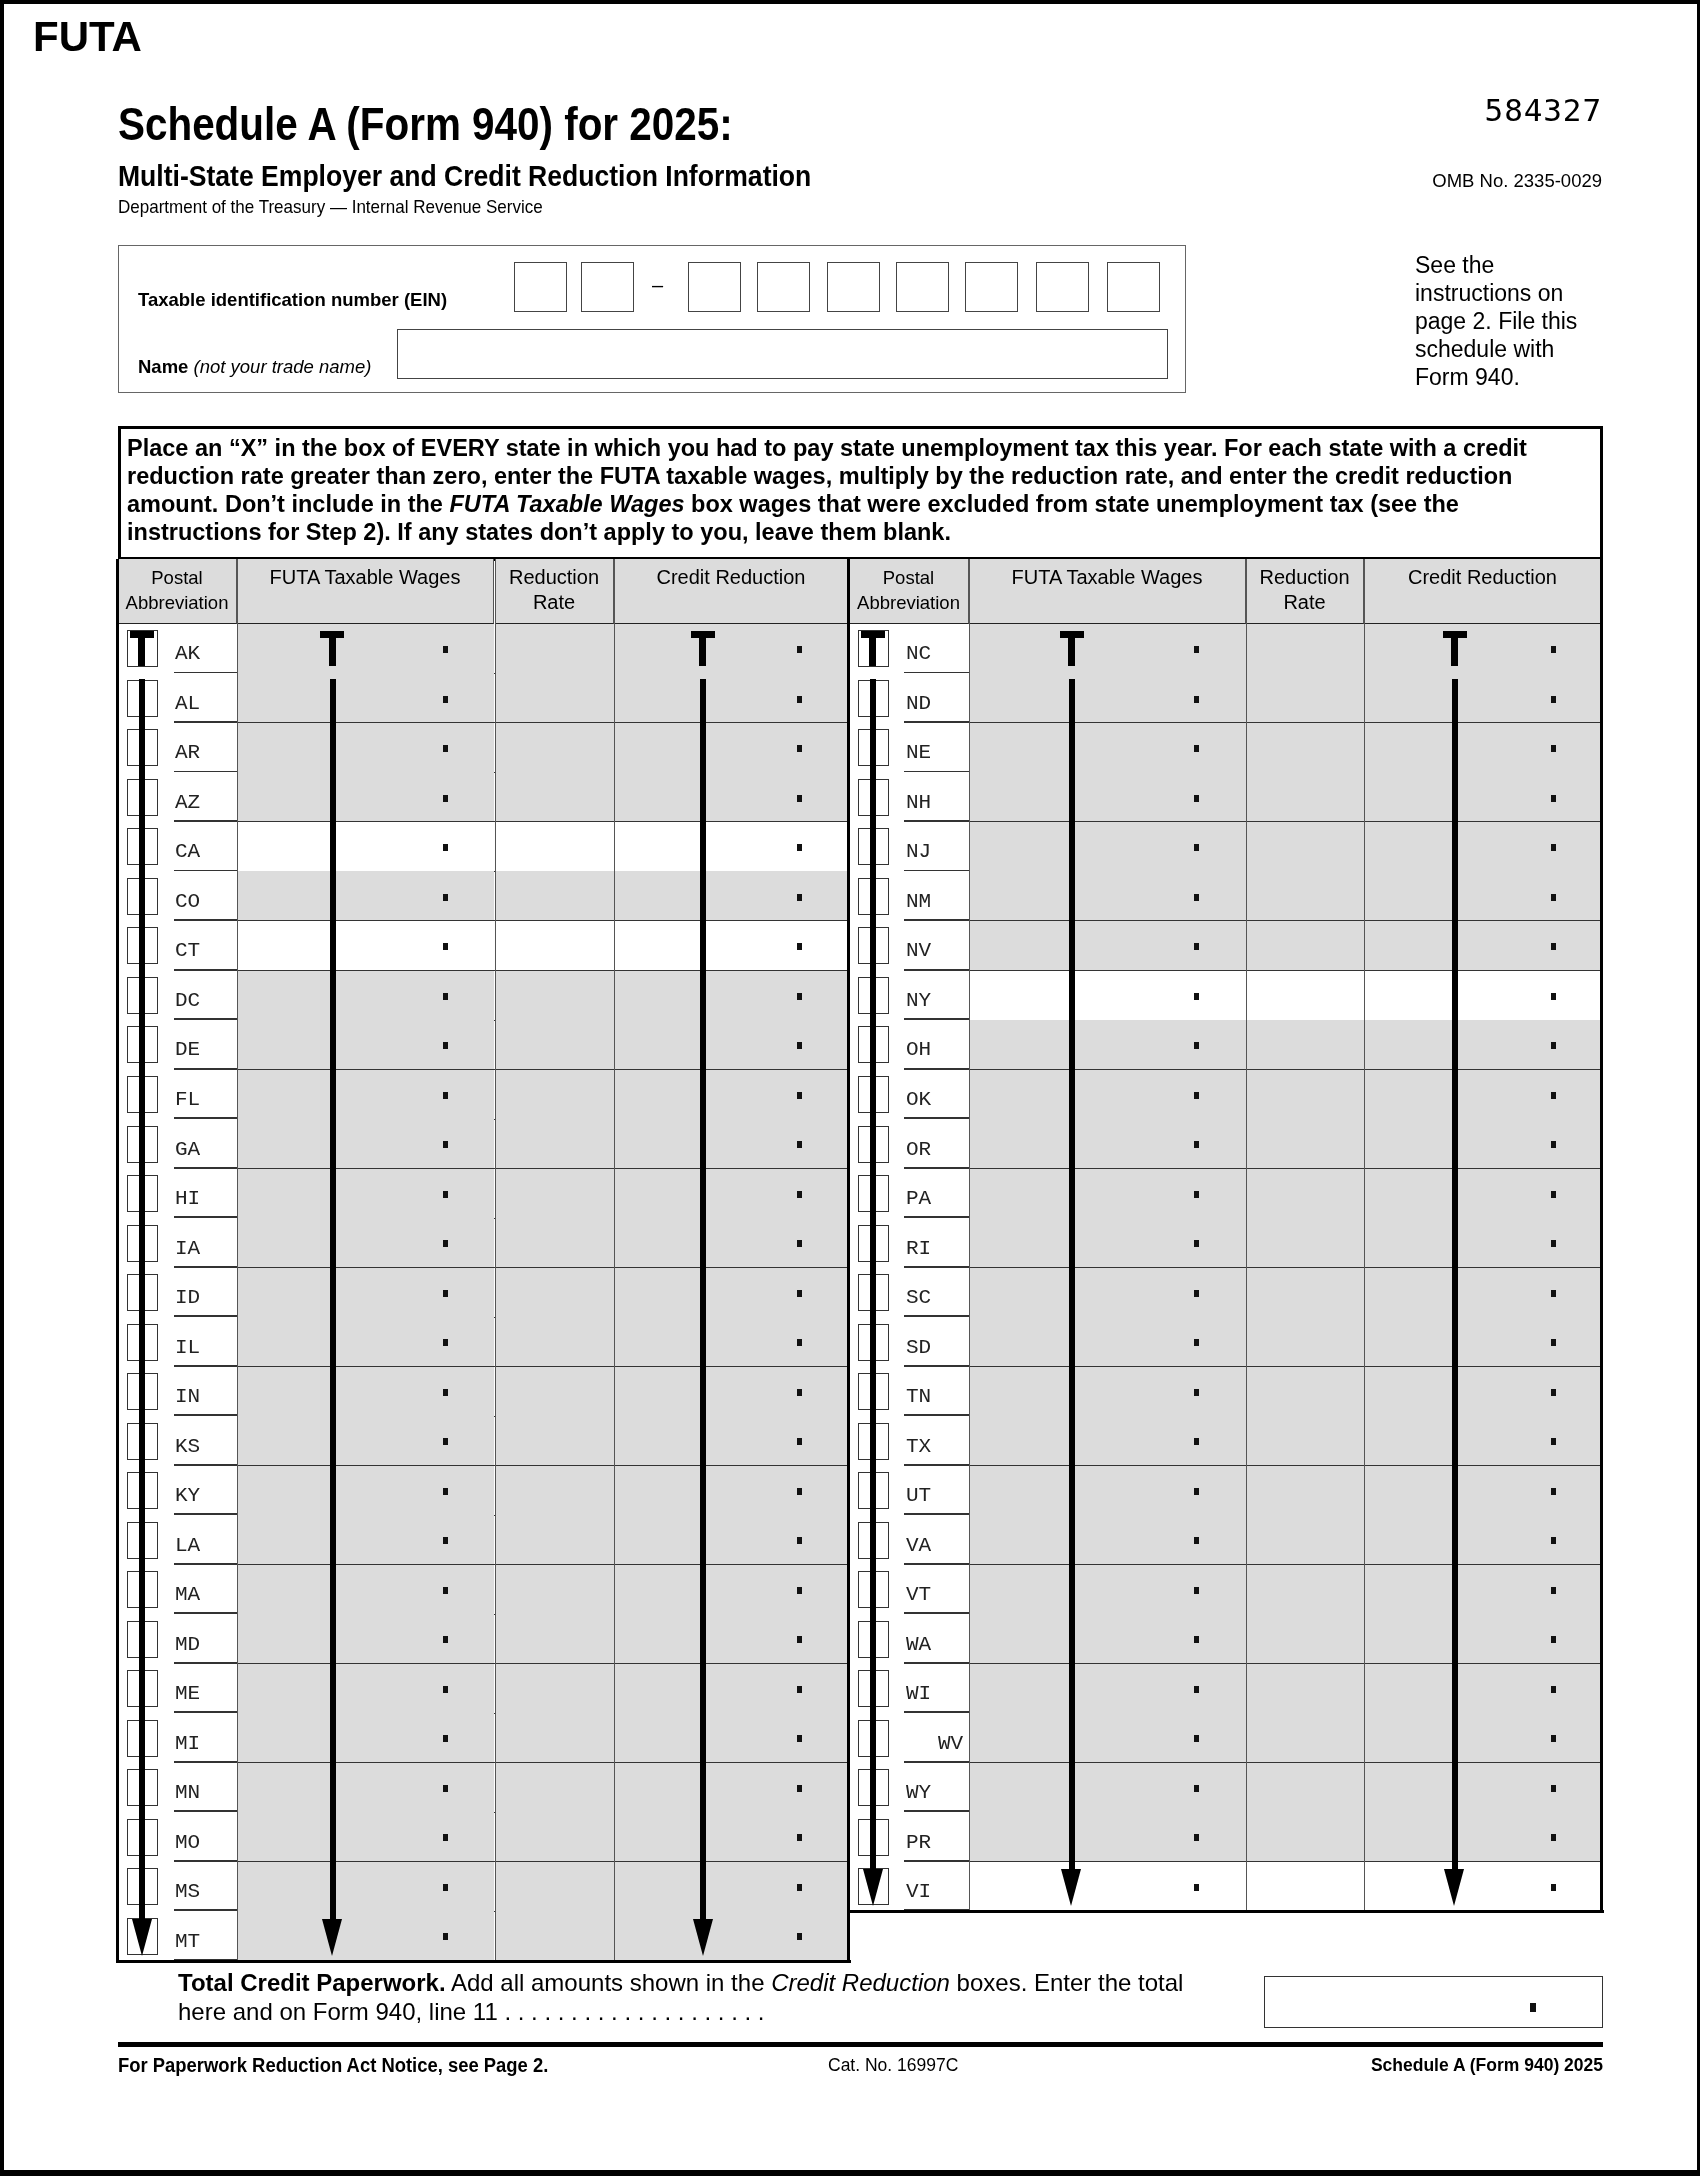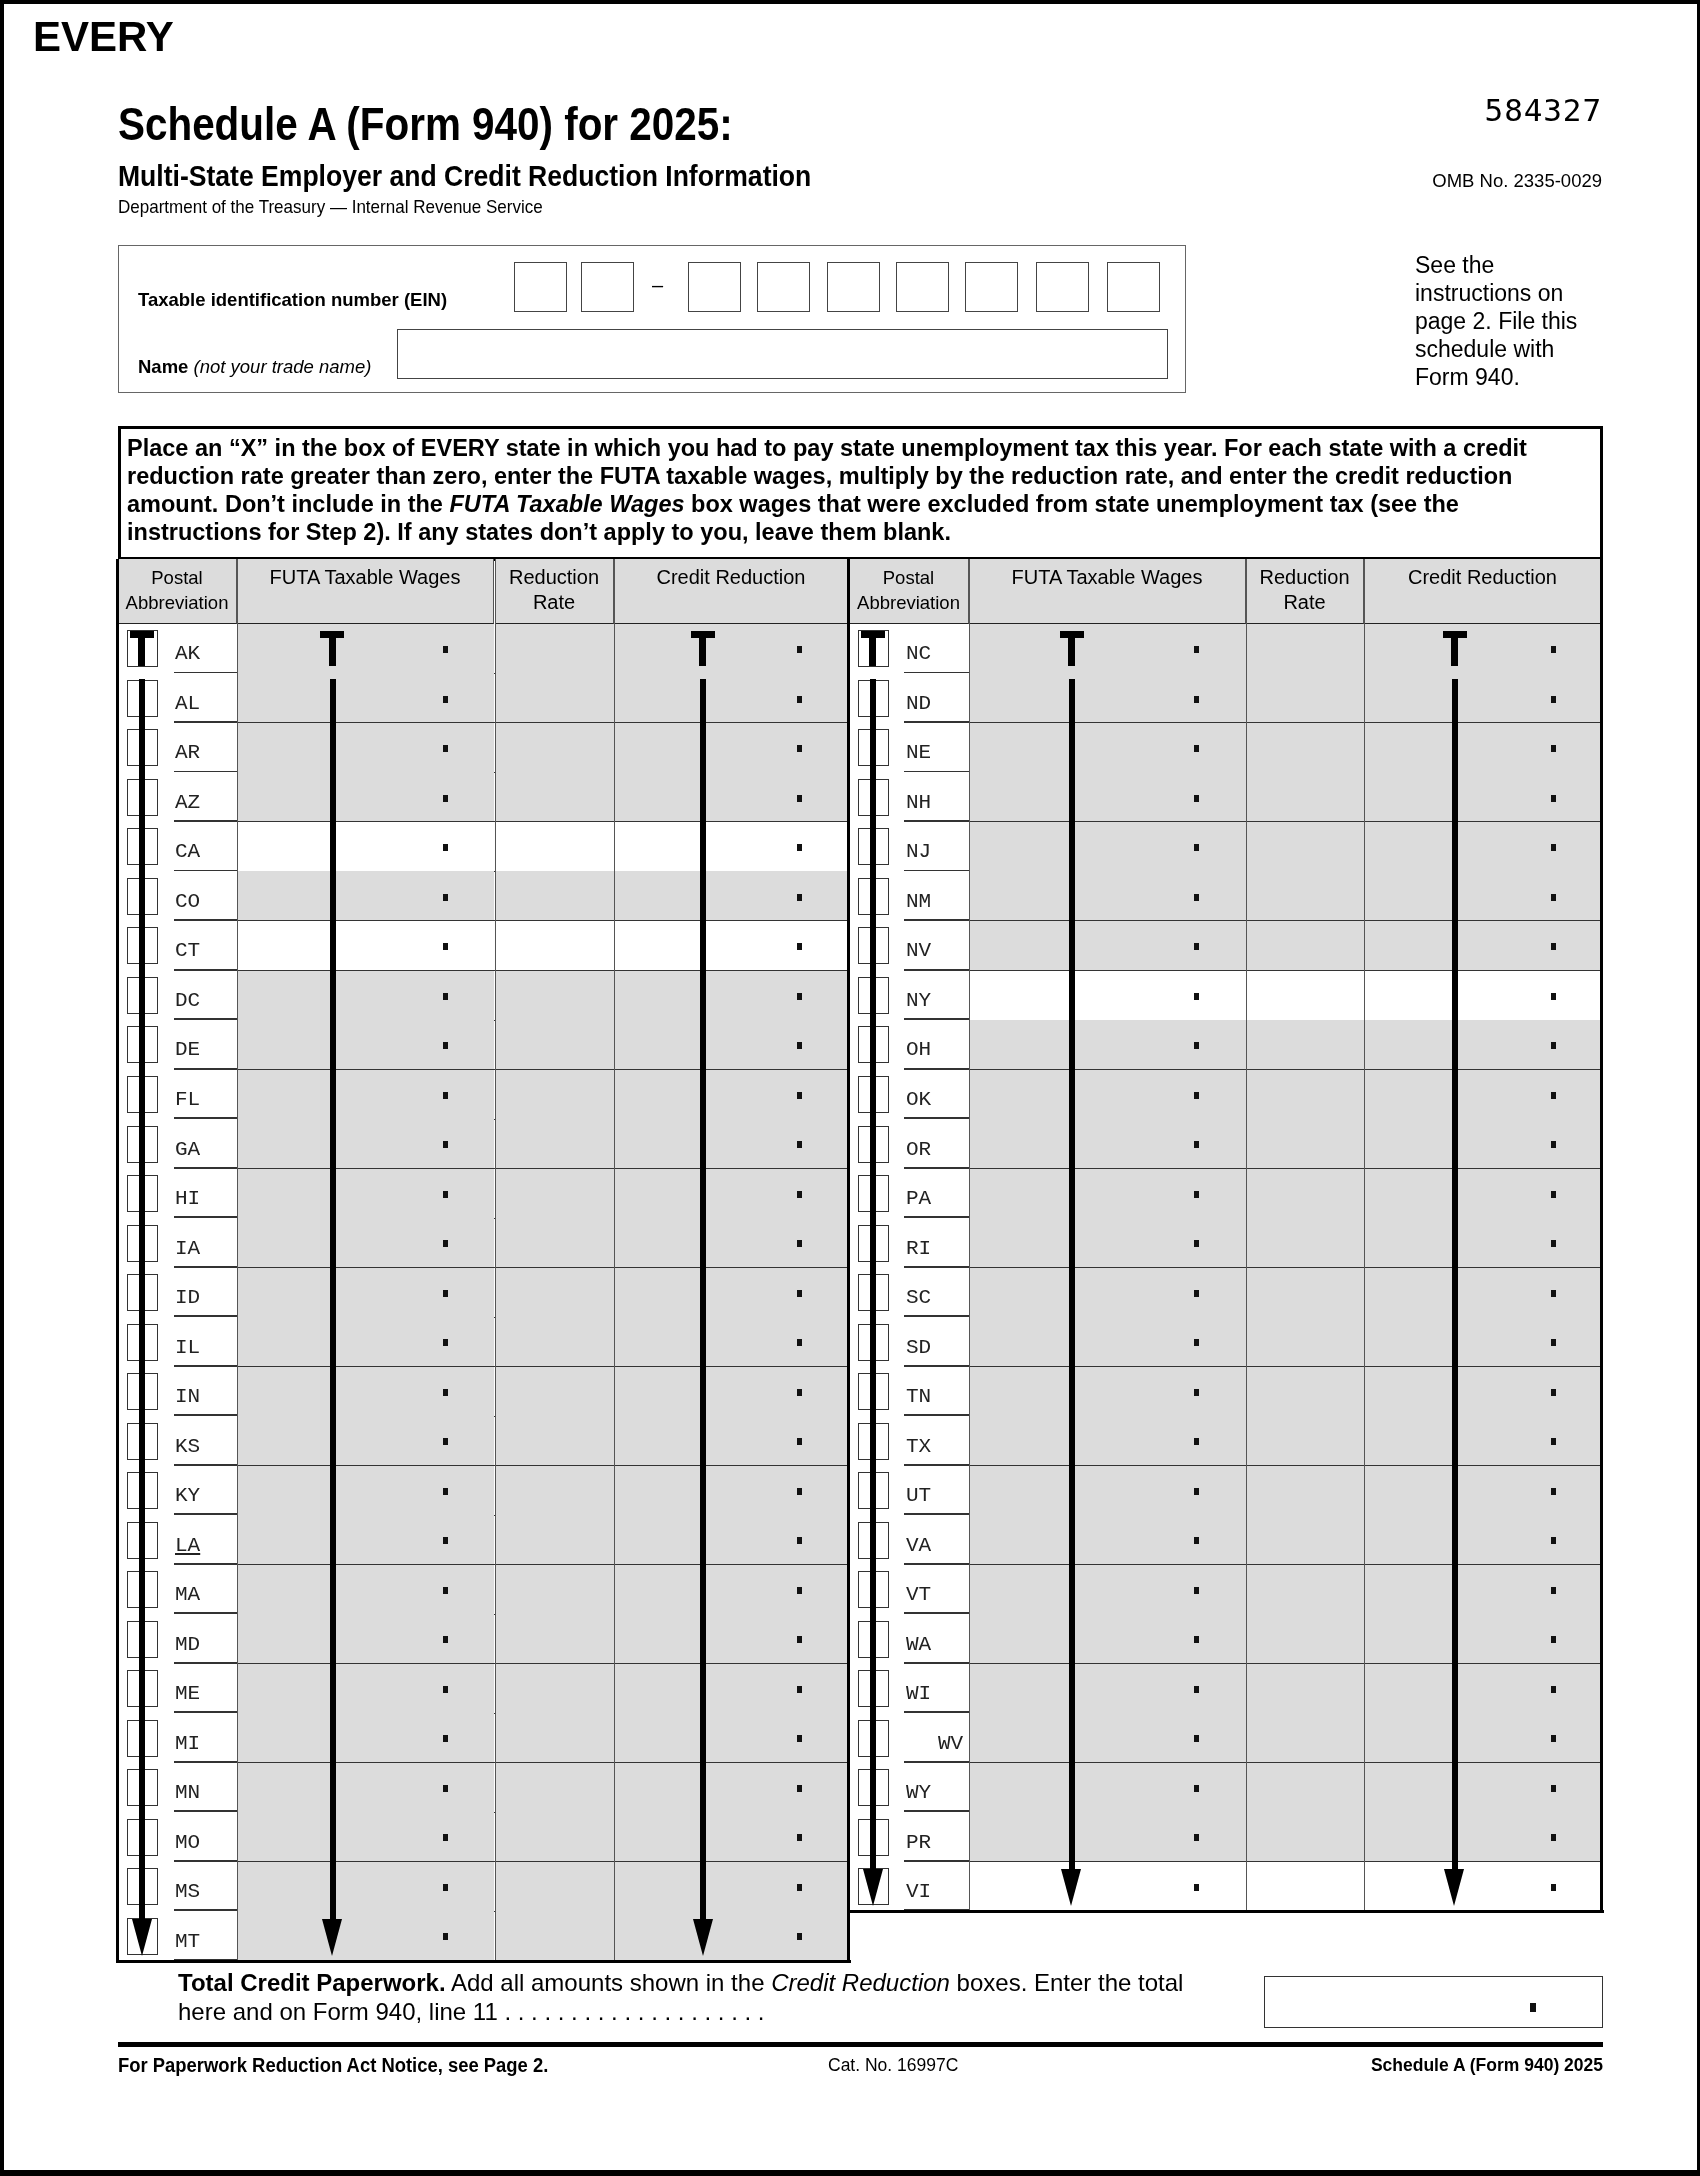--- a/index.html
+++ b/index.html
@@ -60,21 +60,21 @@
   .footer-rule { left: 118px; top: 2042px; width: 1485px; height: 4.6px; background: #000; }
   .foot-left { left: 118px; top: 2054px; font-size: 19.4px; font-weight: bold; transform: scaleX(0.95); transform-origin: left top; white-space: nowrap; }
   .foot-mid { left: 828px; top: 2055px; font-size: 17.5px; }
   .foot-right { right: 98px; top: 2055px; font-size: 17.5px; font-weight: bold; }
 </style>
 </head>
 <body>
 
 <div class="page-border"></div>
 
-<div class="abs draft">EVERY</div>
+<div class="abs draft">FUTA</div>
 <div class="abs title">Schedule A (Form 940) for 2025:</div>
 <div class="abs subtitle">Multi-State Employer and Credit Reduction Information</div>
 <div class="abs dept">Department of the Treasury — Internal Revenue Service</div>
 <div class="abs formcode">584327</div>
 <div class="abs omb">OMB No. 2335-0029</div>
 <div class="abs seeinst">See the instructions on page 2. File this schedule with Form 940.</div>
 
 <div class="abs ein-box"></div>
 <div class="abs ein-label">Taxable identification number (EIN)</div>
 <div id="ein-digits">
@@ -280,21 +280,21 @@
     <div class="abs abbr" style="left: 175px; top: 1484px;">KY</div>
     <div class="abs dot" style="left: 443px; top: 1488px;"></div>
     <div class="abs dot" style="left: 797px; top: 1488px;"></div>
     <div class="abs row-cell" style="left: 118px; top: 1515px; width: 731px; height: 50px; background: transparent;"></div>
     <div class="abs " style="left: 118px; top: 1515px; width: 119px; height: 50px; background: rgb(255, 255, 255);"></div>
     <div class="abs " style="left: 174px; top: 1563px; width: 64px; height: 1.8px; background: rgb(51, 51, 51);"></div>
     <div class="abs " style="left: 237px; top: 1515px; width: 257px; height: 50px; background: rgb(220, 220, 220); box-sizing: border-box; border-bottom: 1.8px solid rgb(51, 51, 51);"></div>
     <div class="abs " style="left: 495px; top: 1515px; width: 119px; height: 50px; background: rgb(220, 220, 220); box-sizing: border-box; border-bottom: 1.8px solid rgb(51, 51, 51);"></div>
     <div class="abs " style="left: 614px; top: 1515px; width: 235px; height: 50px; background: rgb(220, 220, 220); box-sizing: border-box; border-bottom: 1.8px solid rgb(51, 51, 51);"></div>
     <div class="abs cbox" style="left: 127px; top: 1522px;"></div>
-    <div class="abs abbr" style="left: 175px; top: 1534px; text-decoration: underline;">LA</div>
+    <div class="abs abbr" style="left: 175px; top: 1534px;">LA</div>
     <div class="abs dot" style="left: 443px; top: 1537px;"></div>
     <div class="abs dot" style="left: 797px; top: 1537px;"></div>
     <div class="abs row-cell" style="left: 118px; top: 1565px; width: 731px; height: 50px; background: transparent;"></div>
     <div class="abs " style="left: 118px; top: 1565px; width: 119px; height: 50px; background: rgb(255, 255, 255);"></div>
     <div class="abs " style="left: 174px; top: 1612px; width: 64px; height: 1.8px; background: rgb(51, 51, 51);"></div>
     <div class="abs " style="left: 237px; top: 1565px; width: 257px; height: 50px; background: rgb(220, 220, 220); box-sizing: border-box; border-bottom: 1.8px solid rgb(51, 51, 51);"></div>
     <div class="abs " style="left: 495px; top: 1565px; width: 119px; height: 50px; background: rgb(220, 220, 220); box-sizing: border-box; border-bottom: 1.8px solid rgb(51, 51, 51);"></div>
     <div class="abs " style="left: 614px; top: 1565px; width: 235px; height: 50px; background: rgb(220, 220, 220); box-sizing: border-box; border-bottom: 1.8px solid rgb(51, 51, 51);"></div>
     <div class="abs cbox" style="left: 127px; top: 1571px;"></div>
     <div class="abs abbr" style="left: 175px; top: 1583px;">MA</div>

